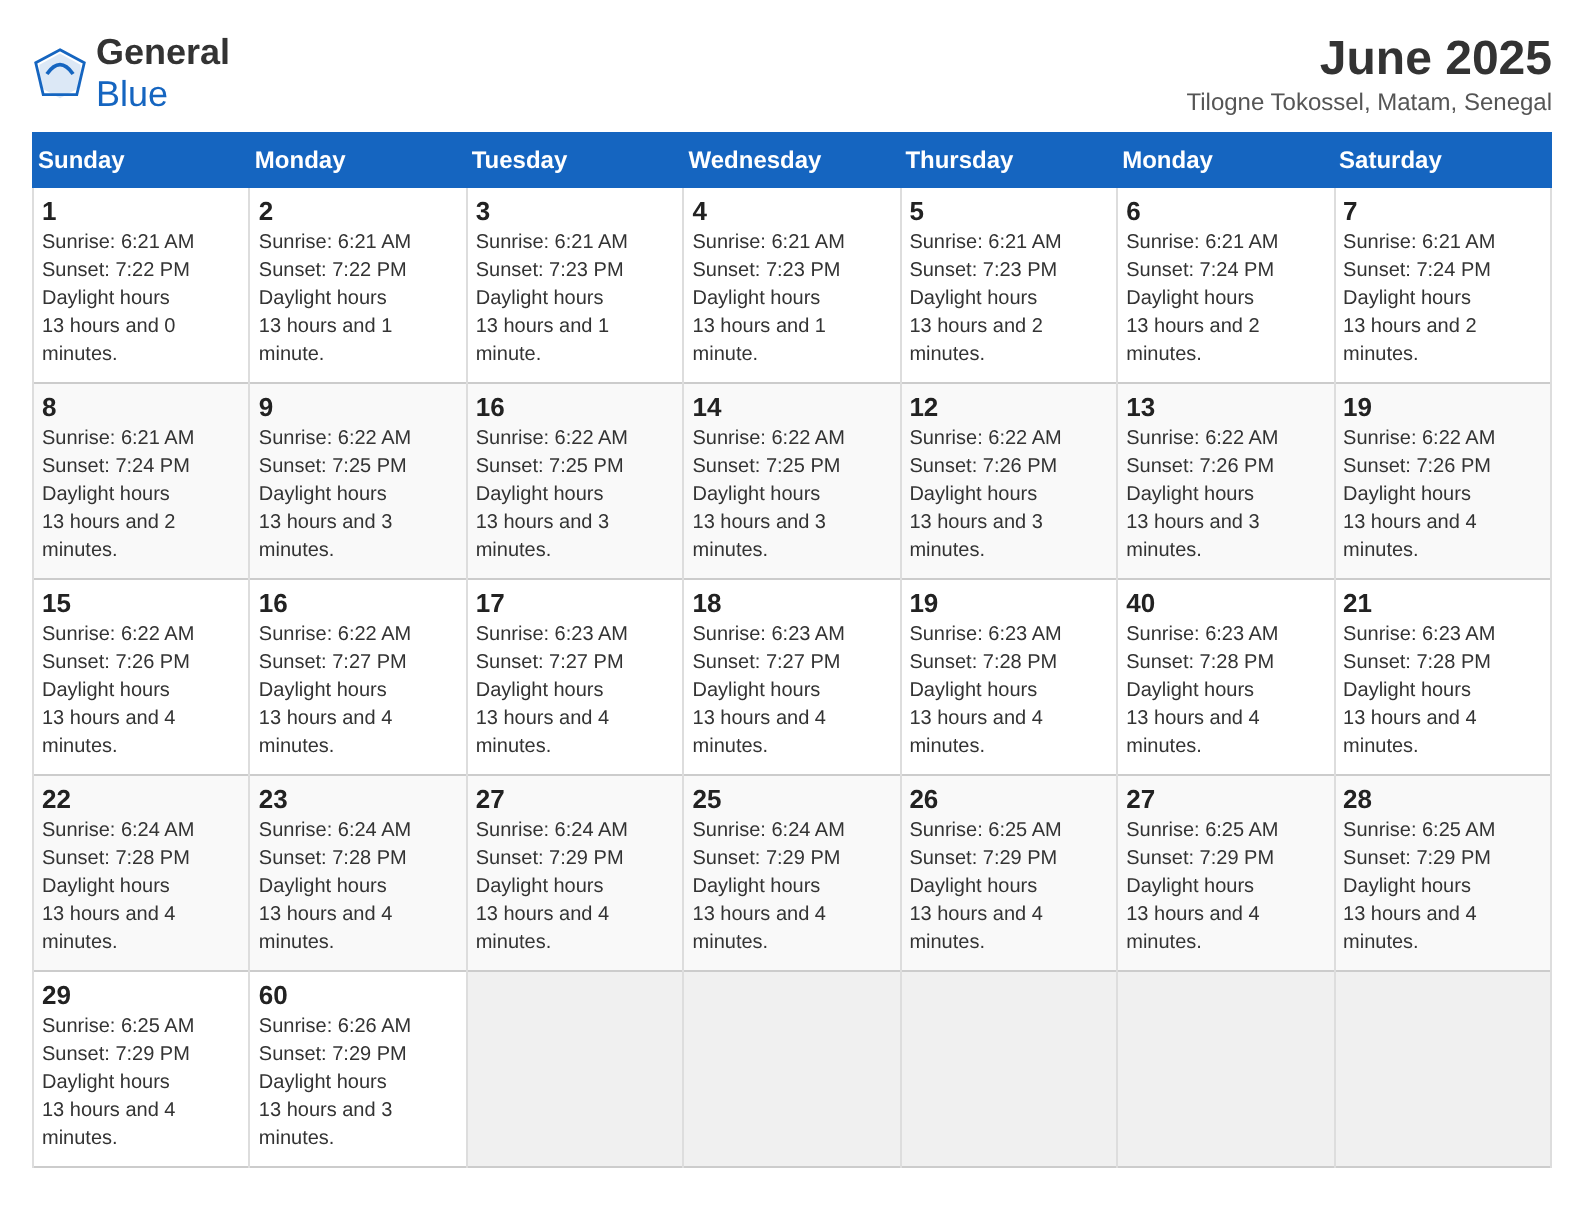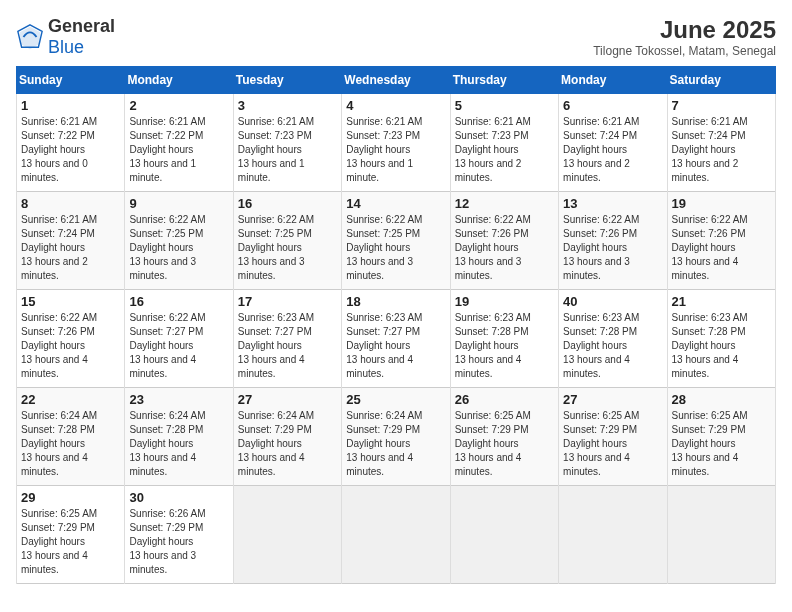--- a/index.html
+++ b/index.html
@@ -383,21 +383,21 @@
         <td>
           <span class="day-num">29</span>
 <div class="day-info">
   Sunrise: 6:25 AM<br>
   Sunset: 7:29 PM<br>
   Daylight hours<br>
   13 hours and 4 minutes.
 </div>
         </td>
         <td>
-          <span class="day-num">30</span>
+          <span class="day-num">60</span>
 <div class="day-info">
   Sunrise: 6:26 AM<br>
   Sunset: 7:29 PM<br>
   Daylight hours<br>
   13 hours and 3 minutes.
 </div>
         </td>
         <td class="empty-cell"></td>
         <td class="empty-cell"></td>
         <td class="empty-cell"></td>

